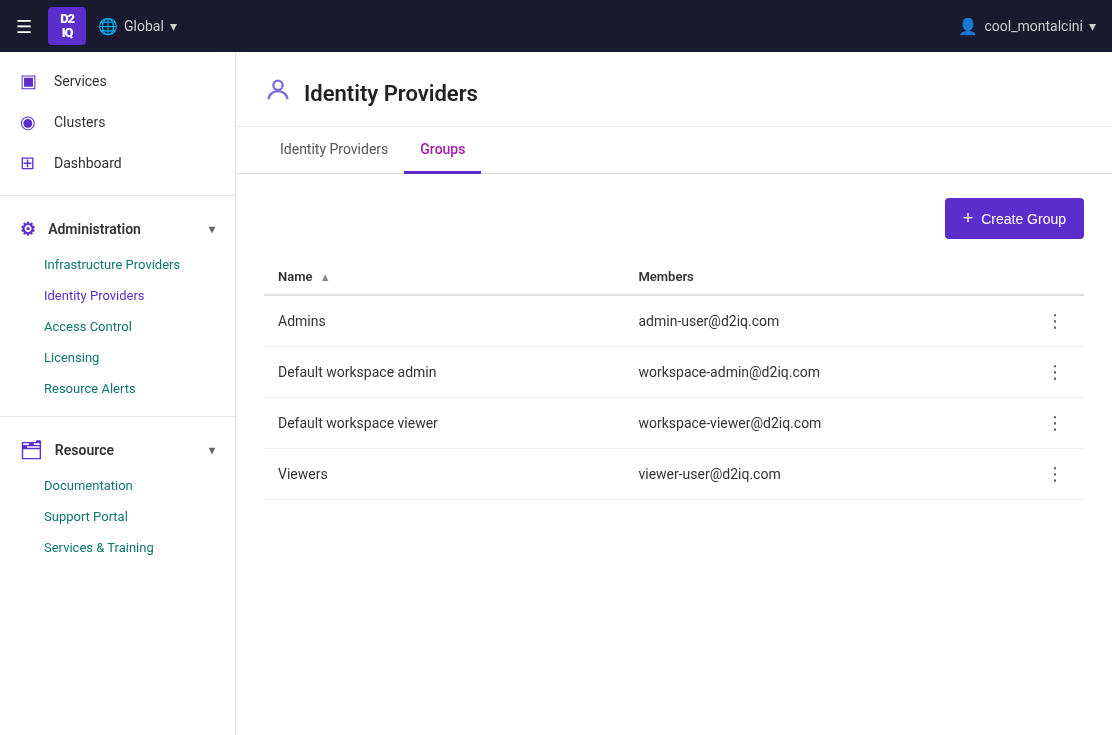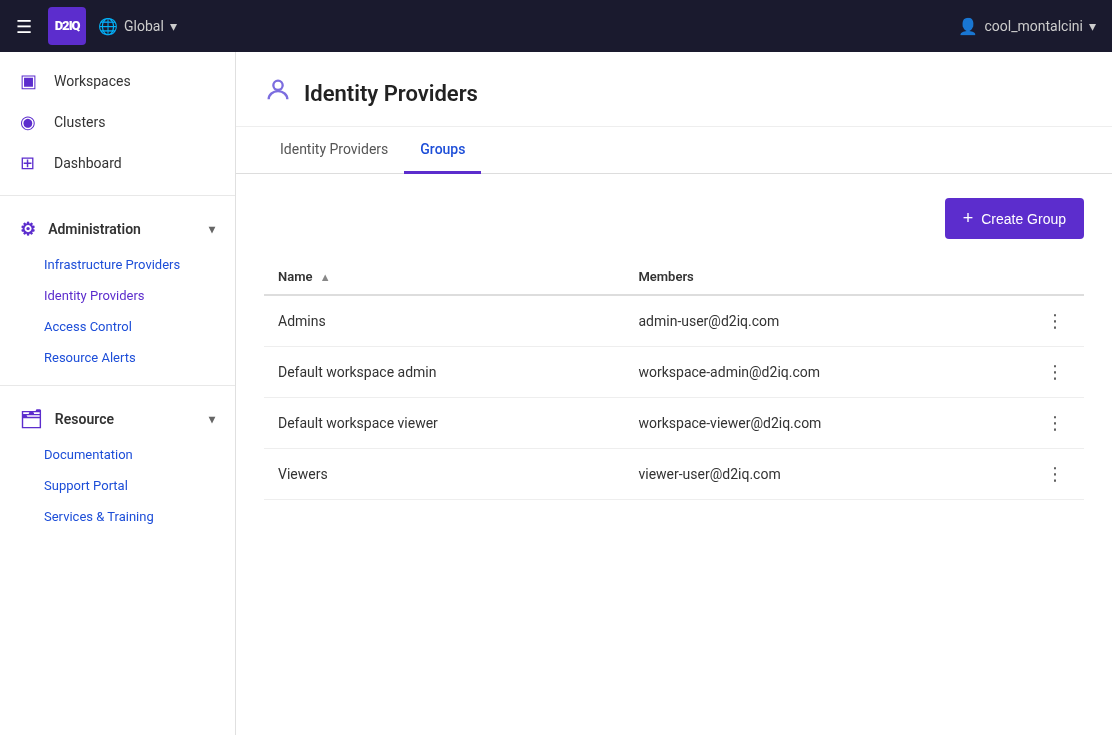--- a/index.html
+++ b/index.html
@@ -8,21 +8,21 @@
     
     .topbar {
       position: fixed; top: 0; left: 0; right: 0; height: 52px;
       background: #1a1a2e; display: flex; align-items: center;
       padding: 0 16px; z-index: 100; gap: 12px;
     }
     .topbar-hamburger { color: #fff; cursor: pointer; font-size: 18px; margin-right: 4px; }
     .topbar-logo {
       background: #5c2dcd; color: #fff; font-weight: 900; font-size: 13px;
       width: 38px; height: 38px; display: flex; align-items: center; justify-content: center;
-      border-radius: 4px; letter-spacing: -1px; line-height: 1.1; flex-direction: row;
+      border-radius: 4px; letter-spacing: -1px; line-height: 1.1; flex-direction: column;
     }
     .topbar-appname { color: #fff; font-size: 18px; font-weight: 600; flex: 1; }
     .topbar-global {
       display: flex; align-items: center; gap: 6px; color: #ccc; font-size: 14px; cursor: pointer;
     }
     .topbar-global .globe { font-size: 16px; color: #7c6ddf; }
     .topbar-user {
       display: flex; align-items: center; gap: 6px; color: #ccc; font-size: 14px; cursor: pointer; margin-left: auto;
     }
     .topbar-user .user-icon { font-size: 16px; color: #7c6ddf; }
@@ -42,21 +42,21 @@
     }
     .sidebar-item .icon { font-size: 18px; color: #5c2dcd; min-width: 22px; }
     .sidebar-item-label { font-size: 14px; }
     .sidebar-section-header {
       display: flex; align-items: center; justify-content: space-between;
       padding: 10px 20px; cursor: pointer; color: #333; font-size: 14px; font-weight: 600;
     }
     .sidebar-section-header .icon { font-size: 18px; color: #5c2dcd; }
     .sidebar-section-header .chevron { font-size: 12px; color: #666; }
     .sidebar-sub-item {
-      padding: 8px 20px 8px 44px; cursor: pointer; color: #1d4ed8; font-size: 13px;
+      padding: 8px 20px 8px 44px; cursor: pointer; color: #0f766e; font-size: 13px;
     }
     .sidebar-divider { height: 1px; background: #e8e8e8; margin: 4px 0; }
 
     
     .main {
       flex: 1; margin-top: 52px; background: #fff; overflow-y: auto;
       display: flex; flex-direction: column;
     }
     .page-header {
       display: flex; align-items: center; gap: 12px;
@@ -68,21 +68,21 @@
 
     
     .tabs {
       display: flex; gap: 0; padding: 0 28px;
       border-bottom: 1px solid #ddd;
     }
     .tab {
       padding: 14px 16px; font-size: 14px; cursor: pointer; color: #555;
       border-bottom: 3px solid transparent; margin-bottom: -1px;
     }
-    .tab.active { color: #1d4ed8; border-bottom-color: #5c2dcd; font-weight: 500; }
+    .tab.active { color: #a21caf; border-bottom-color: #5c2dcd; font-weight: 500; }
 
     
     .content-area { padding: 24px 28px; flex: 1; }
 
     .toolbar { display: flex; justify-content: flex-end; margin-bottom: 20px; }
     .create-group-btn {
       background: #5c2dcd; color: #fff; border: none; border-radius: 4px;
       padding: 10px 18px; font-size: 14px; cursor: pointer; display: flex; align-items: center; gap: 8px;
       font-weight: 500;
     }
@@ -126,21 +126,21 @@
     <span class="user-icon">👤</span>
     <span>cool_montalcini</span>
     <span>▾</span>
   </div>
 </div>
 
 <div class="sidebar">
   <div class="sidebar-section">
     <div class="sidebar-item">
       <span class="icon">▣</span>
-      <span class="sidebar-item-label">Workspaces</span>
+      <span class="sidebar-item-label">Services</span>
     </div>
     <div class="sidebar-item">
       <span class="icon">◉</span>
       <span class="sidebar-item-label">Clusters</span>
     </div>
     <div class="sidebar-item">
       <span class="icon">⊞</span>
       <span class="sidebar-item-label">Dashboard</span>
     </div>
   </div>
@@ -149,20 +149,21 @@
     <div class="sidebar-section-header">
       <div style="display:flex;align-items:center;gap:12px;">
         <span class="icon">⚙</span>
         <span>Administration</span>
       </div>
       <span class="chevron">▾</span>
     </div>
     <div class="sidebar-sub-item">Infrastructure Providers</div>
     <div class="sidebar-sub-item" style="color:#5c2dcd;">Identity Providers</div>
     <div class="sidebar-sub-item">Access Control</div>
+    <div class="sidebar-sub-item">Licensing</div>
     <div class="sidebar-sub-item">Resource Alerts</div>
   </div>
   <div class="sidebar-divider"></div>
   <div class="sidebar-section">
     <div class="sidebar-section-header">
       <div style="display:flex;align-items:center;gap:12px;">
         <span class="icon">🗂</span>
         <span>Resource</span>
       </div>
       <span class="chevron">▾</span>

